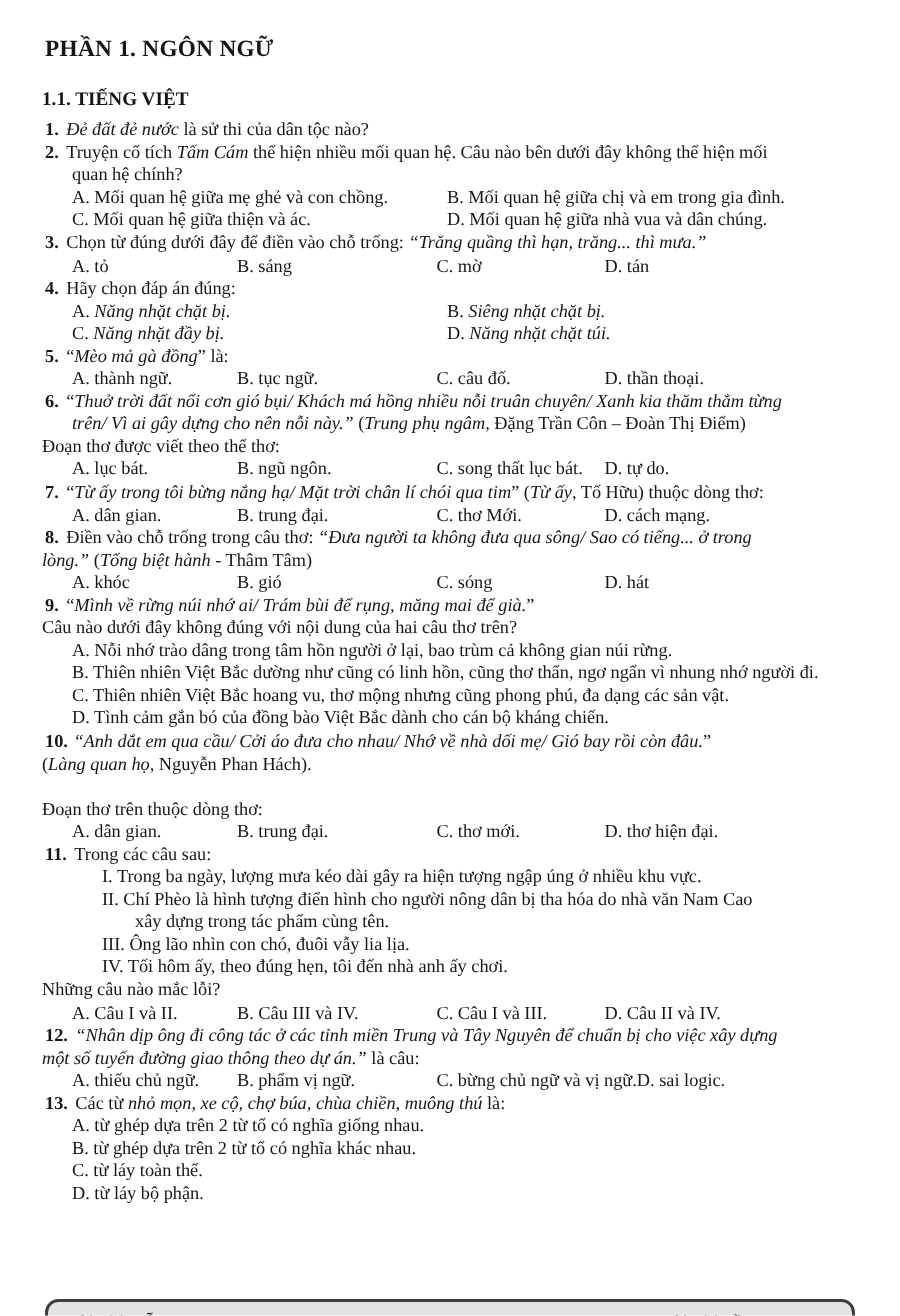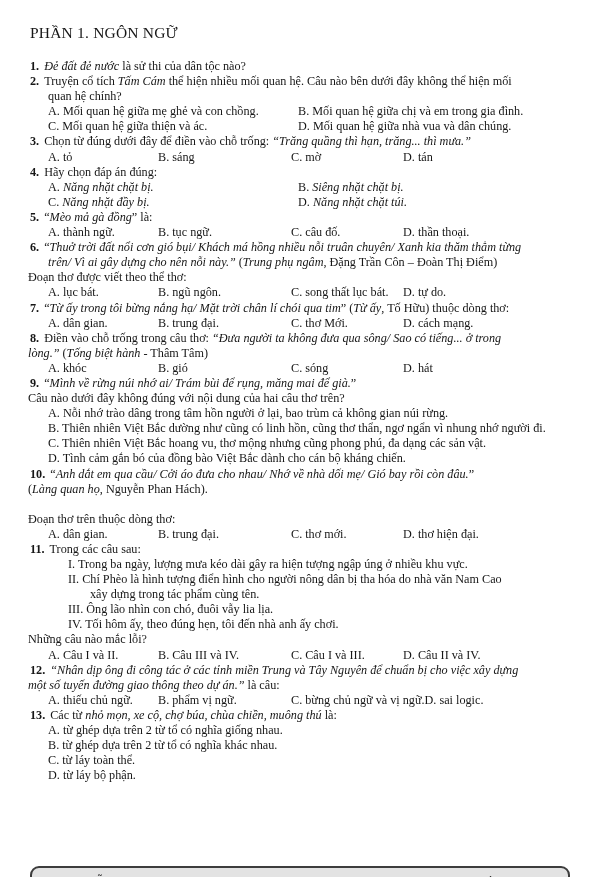--- a/index.html
+++ b/index.html
@@ -3,21 +3,21 @@
 <meta charset="utf-8">
 <style>
   html,body{margin:0;padding:0}
   body{
     width:600px;height:877px;position:relative;overflow:hidden;
     background:#ffffff;color:#161616;
     font-family:"Liberation Serif", serif;
     font-size:12.2px;
   }
   .page{padding:24px 28px 0 28px}
-  .part-title{font-size:15.5px;font-weight:400;margin:0 0 17px 2px;letter-spacing:.2px}
+  .part-title{font-size:15.5px;font-weight:700;margin:0 0 17px 2px;letter-spacing:.2px}
   .section-title{font-size:12.8px;font-weight:700;margin:0 0 5px 0}
   .line{line-height:15.1px;white-space:nowrap}
   .qnum{font-weight:700;padding-right:5px;padding-left:2px}
   .ind1{padding-left:20px}
   .ind2{padding-left:40px}
   .ind3{padding-left:62px}
   .right{text-align:left}
   .gap{height:15px}
   .it{font-style:italic}
   .opt4{display:flex;padding-left:20px}
@@ -33,20 +33,21 @@
     padding:0 12px;font-family:"Liberation Sans", sans-serif;
     font-size:12.5px;color:#0d0d0d;margin-top:32px;
   }
   .footer b{font-weight:700}
 </style>
 </head>
 <body style="color: rgb(22, 22, 22); background: rgb(255, 255, 255);">
 
 <div class="page">
   <div class="part-title">PHẦN 1. NGÔN NGỮ</div>
+  <div class="section-title">1.1. TIẾNG VIỆT</div>
   <div id="questions">
       <div class="question">
         <div class="line stem"><span class="qnum">1.</span><span class="it">Đẻ đất đẻ nước</span><span> là sử thi của dân tộc nào?</span></div>
       </div>
       <div class="question">
         <div class="line stem"><span class="qnum">2.</span><span>Truyện cổ tích </span><span class="it">Tấm Cám</span><span> thể hiện nhiều mối quan hệ. Câu nào bên dưới đây không thể hiện mối</span></div>
         <div class="line ind1"><span>quan hệ chính?</span></div>
         <div class="opt2">
           <div class="line"><span>A. Mối quan hệ giữa mẹ ghẻ và con chồng.</span></div>
           <div class="line"><span>B. Mối quan hệ giữa chị và em trong gia đình.</span></div>

